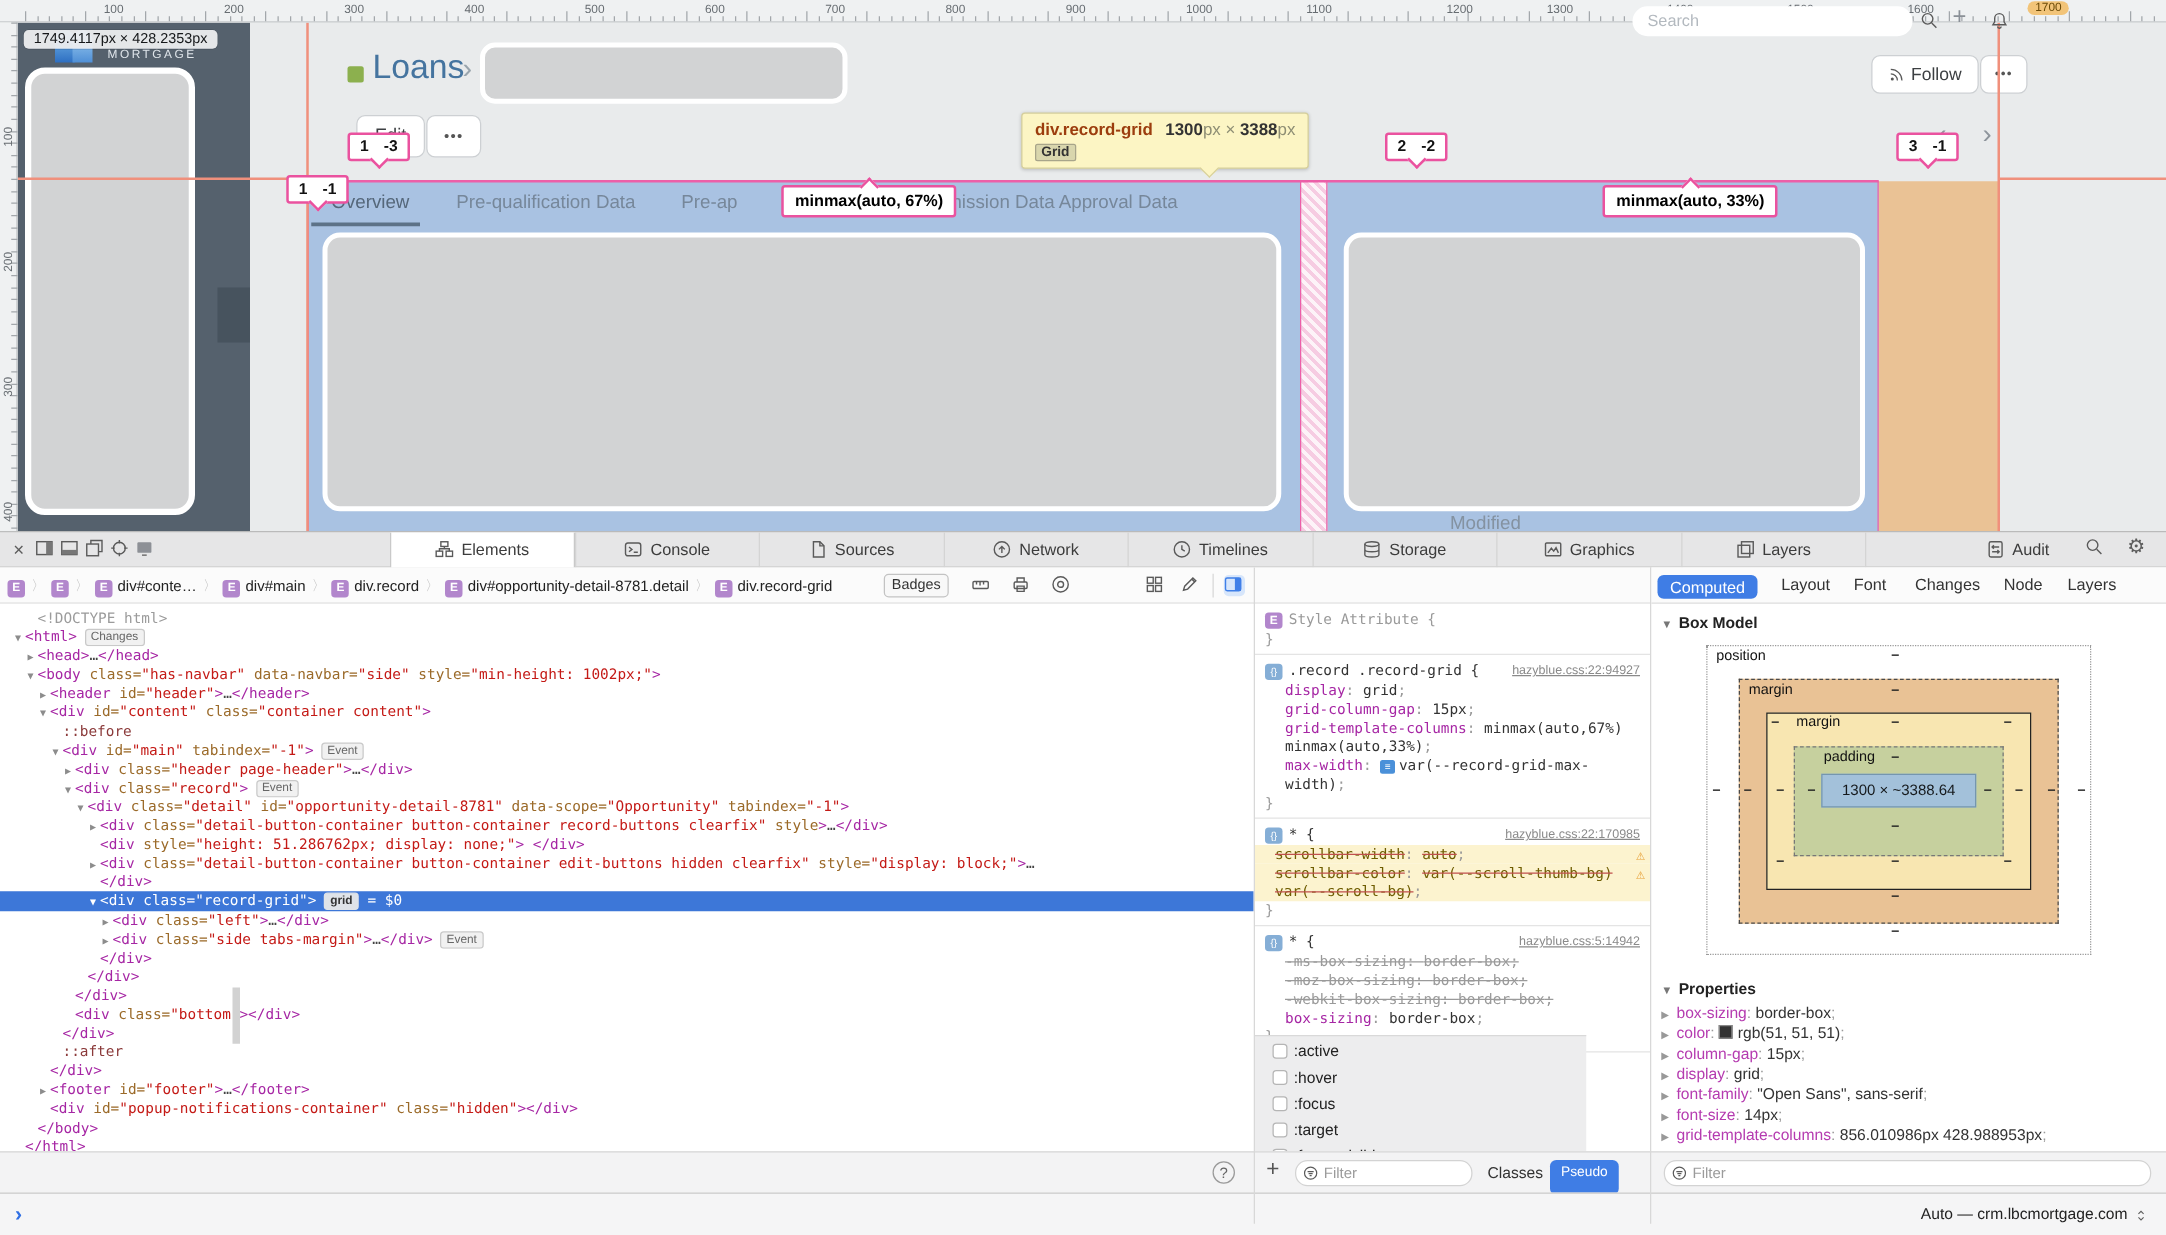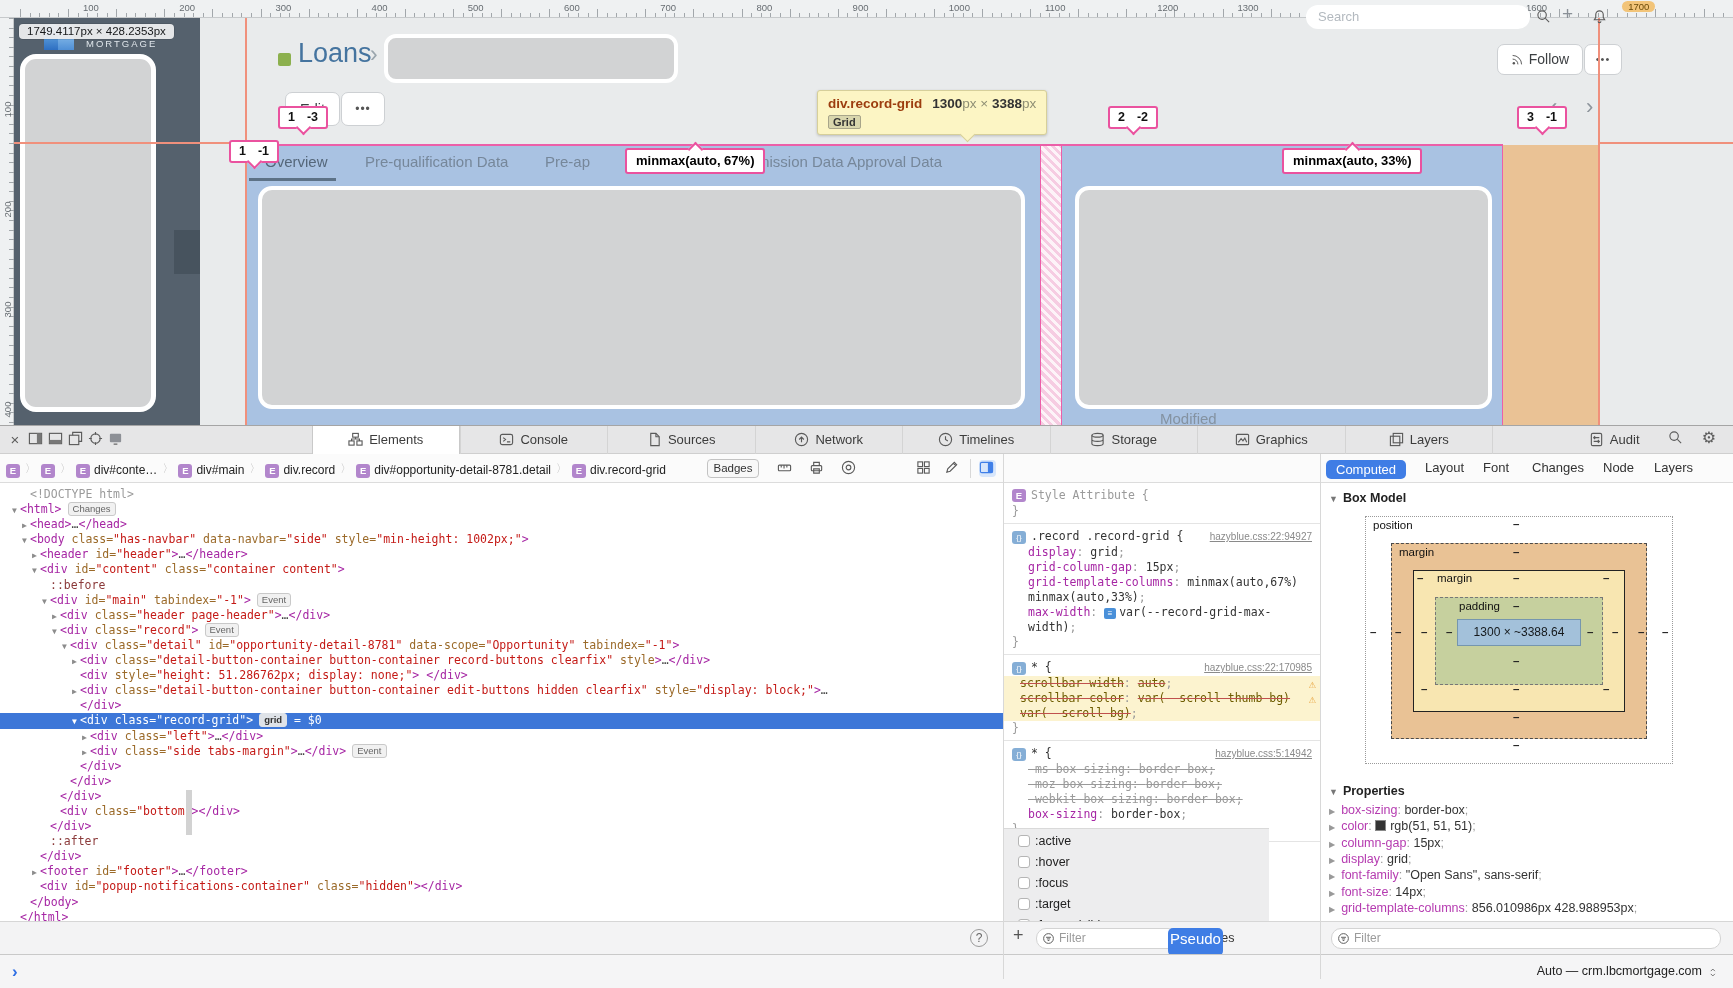--- a/index.html
+++ b/index.html
@@ -142,22 +142,22 @@
 
   
   .bottombar{position:absolute;left:0;top:495px;width:1733px;height:33px;background:#f3f3f4;border-top:1px solid #d6d6d6;}
   .help-btn{position:absolute;left:970px;top:7px;width:18px;height:18px;border:1px solid #9a9a9a;border-radius:50%;
         color:#666;font-size:12px;text-align:center;line-height:16px;}
   .add-btn{position:absolute;left:1013px;top:3px;font-size:18px;color:#555;}
   .filter{position:absolute;top:6px;height:21px;background:#fff;border:1px solid #d3d3d3;border-radius:10px;
         font-size:12px;color:#9b9b9b;line-height:19px;padding-left:5px;}
   .filter svg{vertical-align:-3px;margin-right:4px;}
   .classes-lbl{position:absolute;left:1190px;top:9px;font-size:12.5px;color:#333;}
-  .pseudo-pill{position:absolute;left:1168px;top:6px;width:55px;height:28px;background:#3f7de5;border-radius:5px;
-        color:#fff;font-size:15px;text-align:center;line-height:21px;}
+  .pseudo-pill{position:absolute;left:1240px;top:6px;width:55px;height:28px;background:#3f7de5;border-radius:5px;
+        color:#fff;font-size:11px;text-align:center;line-height:21px;}
 
   
   .rightpanel{position:absolute;left:1321px;top:28px;width:412px;height:467px;background:#fff;overflow:hidden;}
   .rtabs{position:absolute;left:0;top:0;width:412px;height:29px;border-bottom:1px solid #ddd;background:#fbfbfb;}
   .rtab{position:absolute;top:6px;font-size:13px;color:#333;white-space:nowrap;}
   .rtab.active{background:#3f7de5;color:#fff;border-radius:5px;height:19px;line-height:19px;padding:0 10px;}
   .sechead{position:absolute;font-size:12.5px;font-weight:bold;color:#222;}
   .sechead .tri{color:#777;font-size:9px;margin-right:5px;}
   .bm{position:absolute;left:44px;top:62px;width:308px;height:248px;font-size:11.5px;color:#111;}
   .bm-pos{position:absolute;inset:0;border:1px dotted #9a9a9a;background:#fff;}

